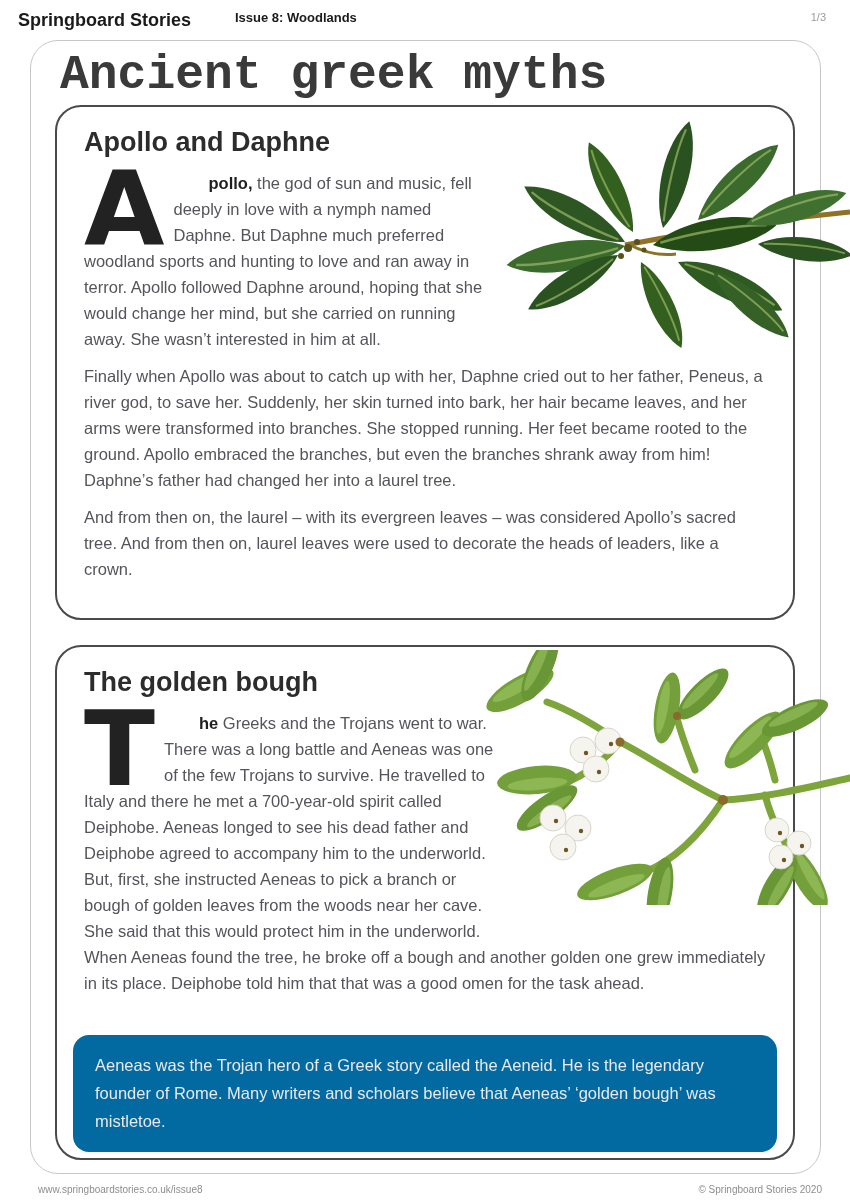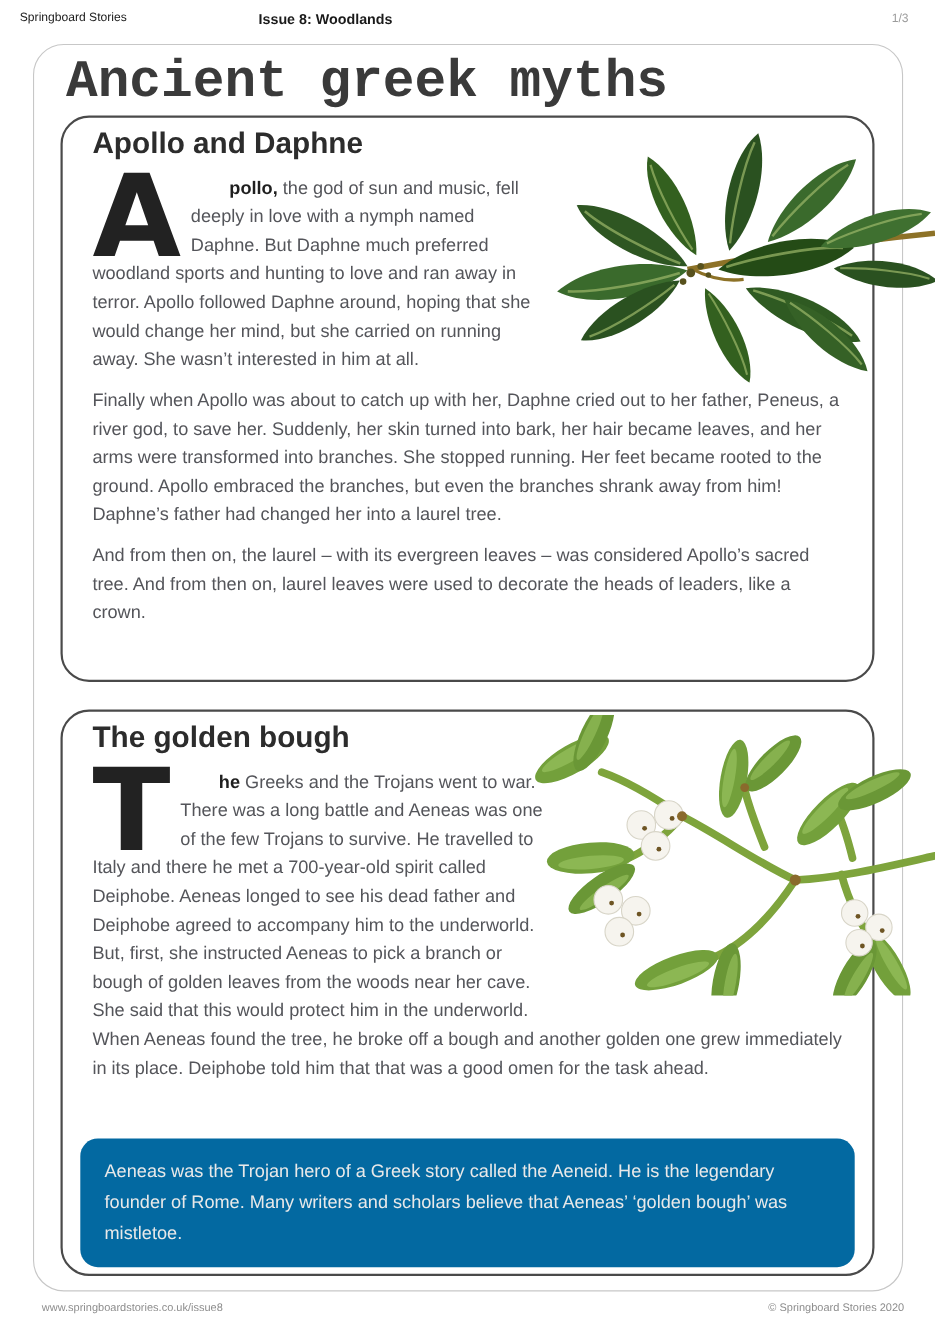--- a/index.html
+++ b/index.html
@@ -1,32 +1,32 @@
 <!DOCTYPE html>
 <html><head>
 <meta charset="utf-8">
 <style>
   html,body{margin:0;padding:0;background:#ffffff;}
   .page{position:relative;width:850px;height:1203px;background:#ffffff;overflow:hidden;
         font-family:"Liberation Sans","DejaVu Sans",sans-serif;}
 
   
-  .hdr-brand{position:absolute;left:18px;top:10px;font-size:11px;font-weight:normal;color:#1a1a1a;}
+  .hdr-brand{position:absolute;left:18px;top:10px;font-size:18px;font-weight:bold;color:#1a1a1a;}
   .hdr-issue{position:absolute;left:200px;top:10px;font-size:13px;font-weight:bold;color:#1a1a1a;padding-left:35px;}
   .hdr-page{position:absolute;right:24px;top:11px;font-size:11px;color:#9b9b9b;}
 
   
   .outer{position:absolute;left:30px;top:40px;width:789px;height:1132px;background:#fff;
          border:1px solid #c7c7c7;border-radius:28px;z-index:0;}
 
   .title{position:absolute;left:60px;top:48px;font-size:48px;font-weight:600;color:#3a3a3a;z-index:1;font-family:Liberation Mono, monospace;}
 
   
   .sec{position:absolute;left:55px;width:740px;height:515px;box-sizing:border-box;background:#fff;
-       border:2px solid #4a4a4a;border-radius:26px;padding:8px 27px;z-index:1;}
+       border:2px solid #4a4a4a;border-radius:26px;padding:20px 27px;z-index:1;}
   .sec1{top:105px;}
   .sec2{top:645px;}
   .sec h2{margin:0 0 12px 0;font-size:27px;font-weight:600;color:#2c2c2c;}
 
   .body-txt{font-size:16.5px;line-height:26px;color:#54555a;margin:0;}
   .p-narrow{width:414px;margin-top:8px;}
   .p-wide{margin-top:11px;}
   .p-flow{margin-top:8px;}
   .lead{font-weight:bold;color:#1f1f1f;margin-left:35px;}
   .dropcap{float:left;font-size:104px;line-height:74px;font-weight:bold;color:#222222;

